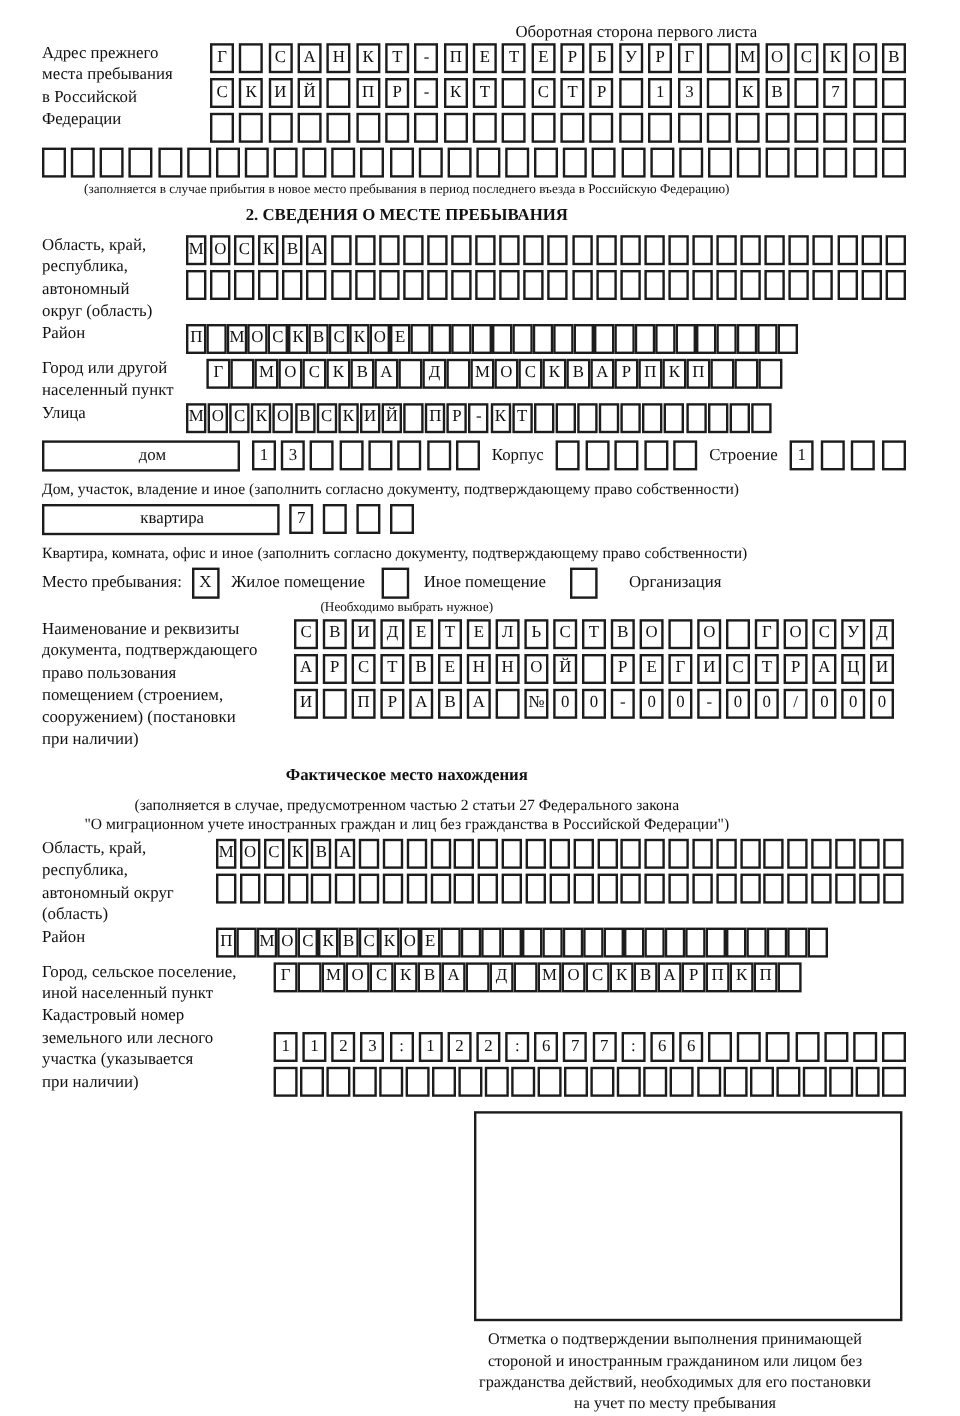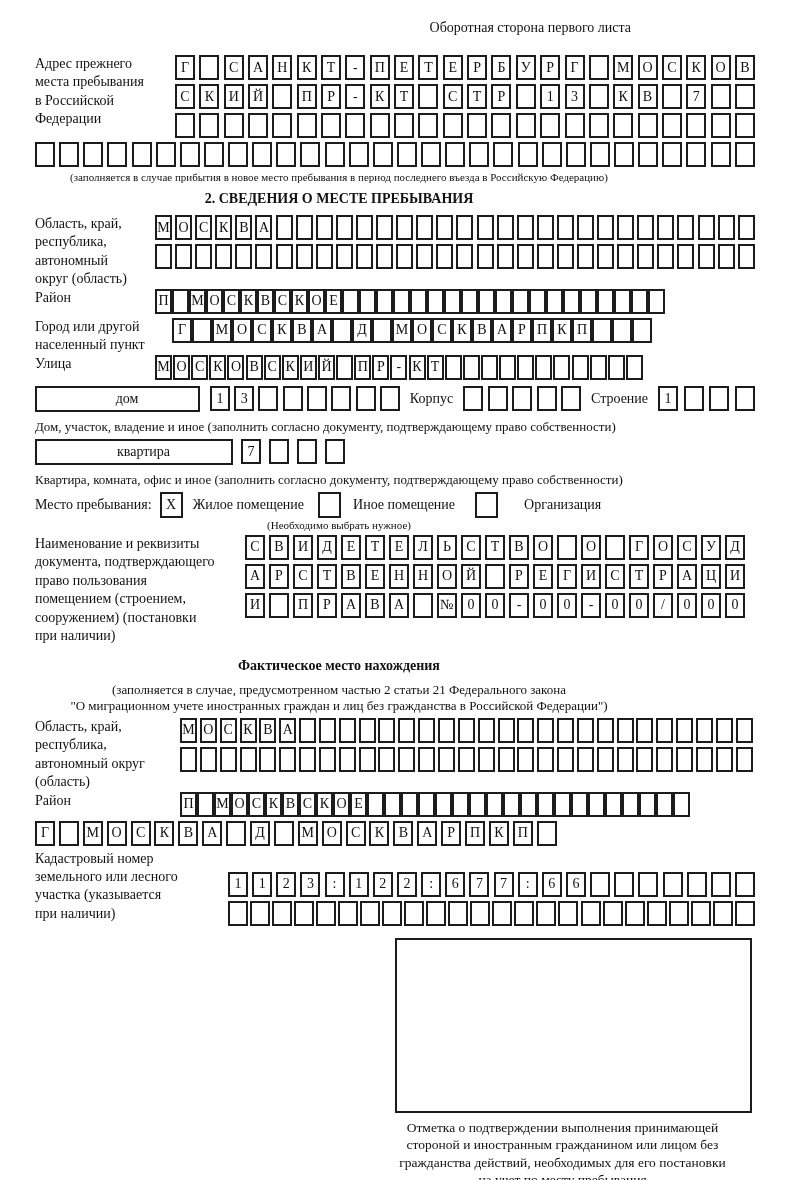--- a/index.html
+++ b/index.html
@@ -38,21 +38,21 @@
   .apt-row{display:flex;align-items:center;margin:4px 0 2px 0;}
 
   .cb{box-sizing:border-box;width:23px;height:26px;border:2px solid #1c1c1c;flex:none;
       display:flex;align-items:center;justify-content:center;font-size:14px;}
   .stay-row{display:flex;align-items:center;margin-top:3px;font-size:14px;}
 
   .stamp{box-sizing:border-box;width:357px;height:175px;border:2px solid #1c1c1c;
          margin:8px 0 6px 360px;background:#fff;}
   .stamp-caption{width:395px;margin-left:330px;text-align:center;font-size:13.5px;line-height:1.3;}
 
-  .mt6{margin-top:19px}.mt4{margin-top:4px}.mb0{margin-bottom:0}
+  .mt6{margin-top:0}.mt4{margin-top:4px}.mb0{margin-bottom:0}
   .indent17{margin-left:17px}
 </style>
 </head>
 <body>
 
 <div class="page">
 
   <div class="back-note">Оборотная сторона первого листа</div>
 
   <div class="frow mt6">
@@ -485,21 +485,21 @@
           <span class="cell">/</span>
           <span class="cell">0</span>
           <span class="cell">0</span>
           <span class="cell">0</span>
         </div>
     </div>
   </div>
 
   <div class="title" style="margin-top:12px">Фактическое место нахождения</div>
   <div class="caption" style="font-size:13px">
-      <div>(заполняется в случае, предусмотренном частью 2 статьи 21 Федерального закона</div>
+      <div>(заполняется в случае, предусмотренном частью 2 статьи 27 Федерального закона</div>
       <div>"О миграционном учете иностранных граждан и лиц без гражданства в Российской Федерации")</div>
     </div>
 
   <div class="frow mt4">
     <div class="flabel lw145">
         <div>Область, край,</div>
         <div>республика,</div>
         <div>автономный округ</div>
         <div>(область)</div>
       </div>
@@ -599,20 +599,24 @@
         <span class="cell"></span>
         <span class="cell"></span>
         <span class="cell"></span>
         <span class="cell"></span>
         <span class="cell"></span>
         <span class="cell"></span>
       </div>
   </div>
 
   <div class="frow">
+    <div class="flabel lw190">
+        <div>Город, сельское поселение,</div>
+        <div>иной населенный пункт</div>
+      </div>
     <div class="cellrow p24 w522">
         <span class="cell">Г</span>
         <span class="cell"></span>
         <span class="cell">М</span>
         <span class="cell">О</span>
         <span class="cell">С</span>
         <span class="cell">К</span>
         <span class="cell">В</span>
         <span class="cell">А</span>
         <span class="cell"></span>

